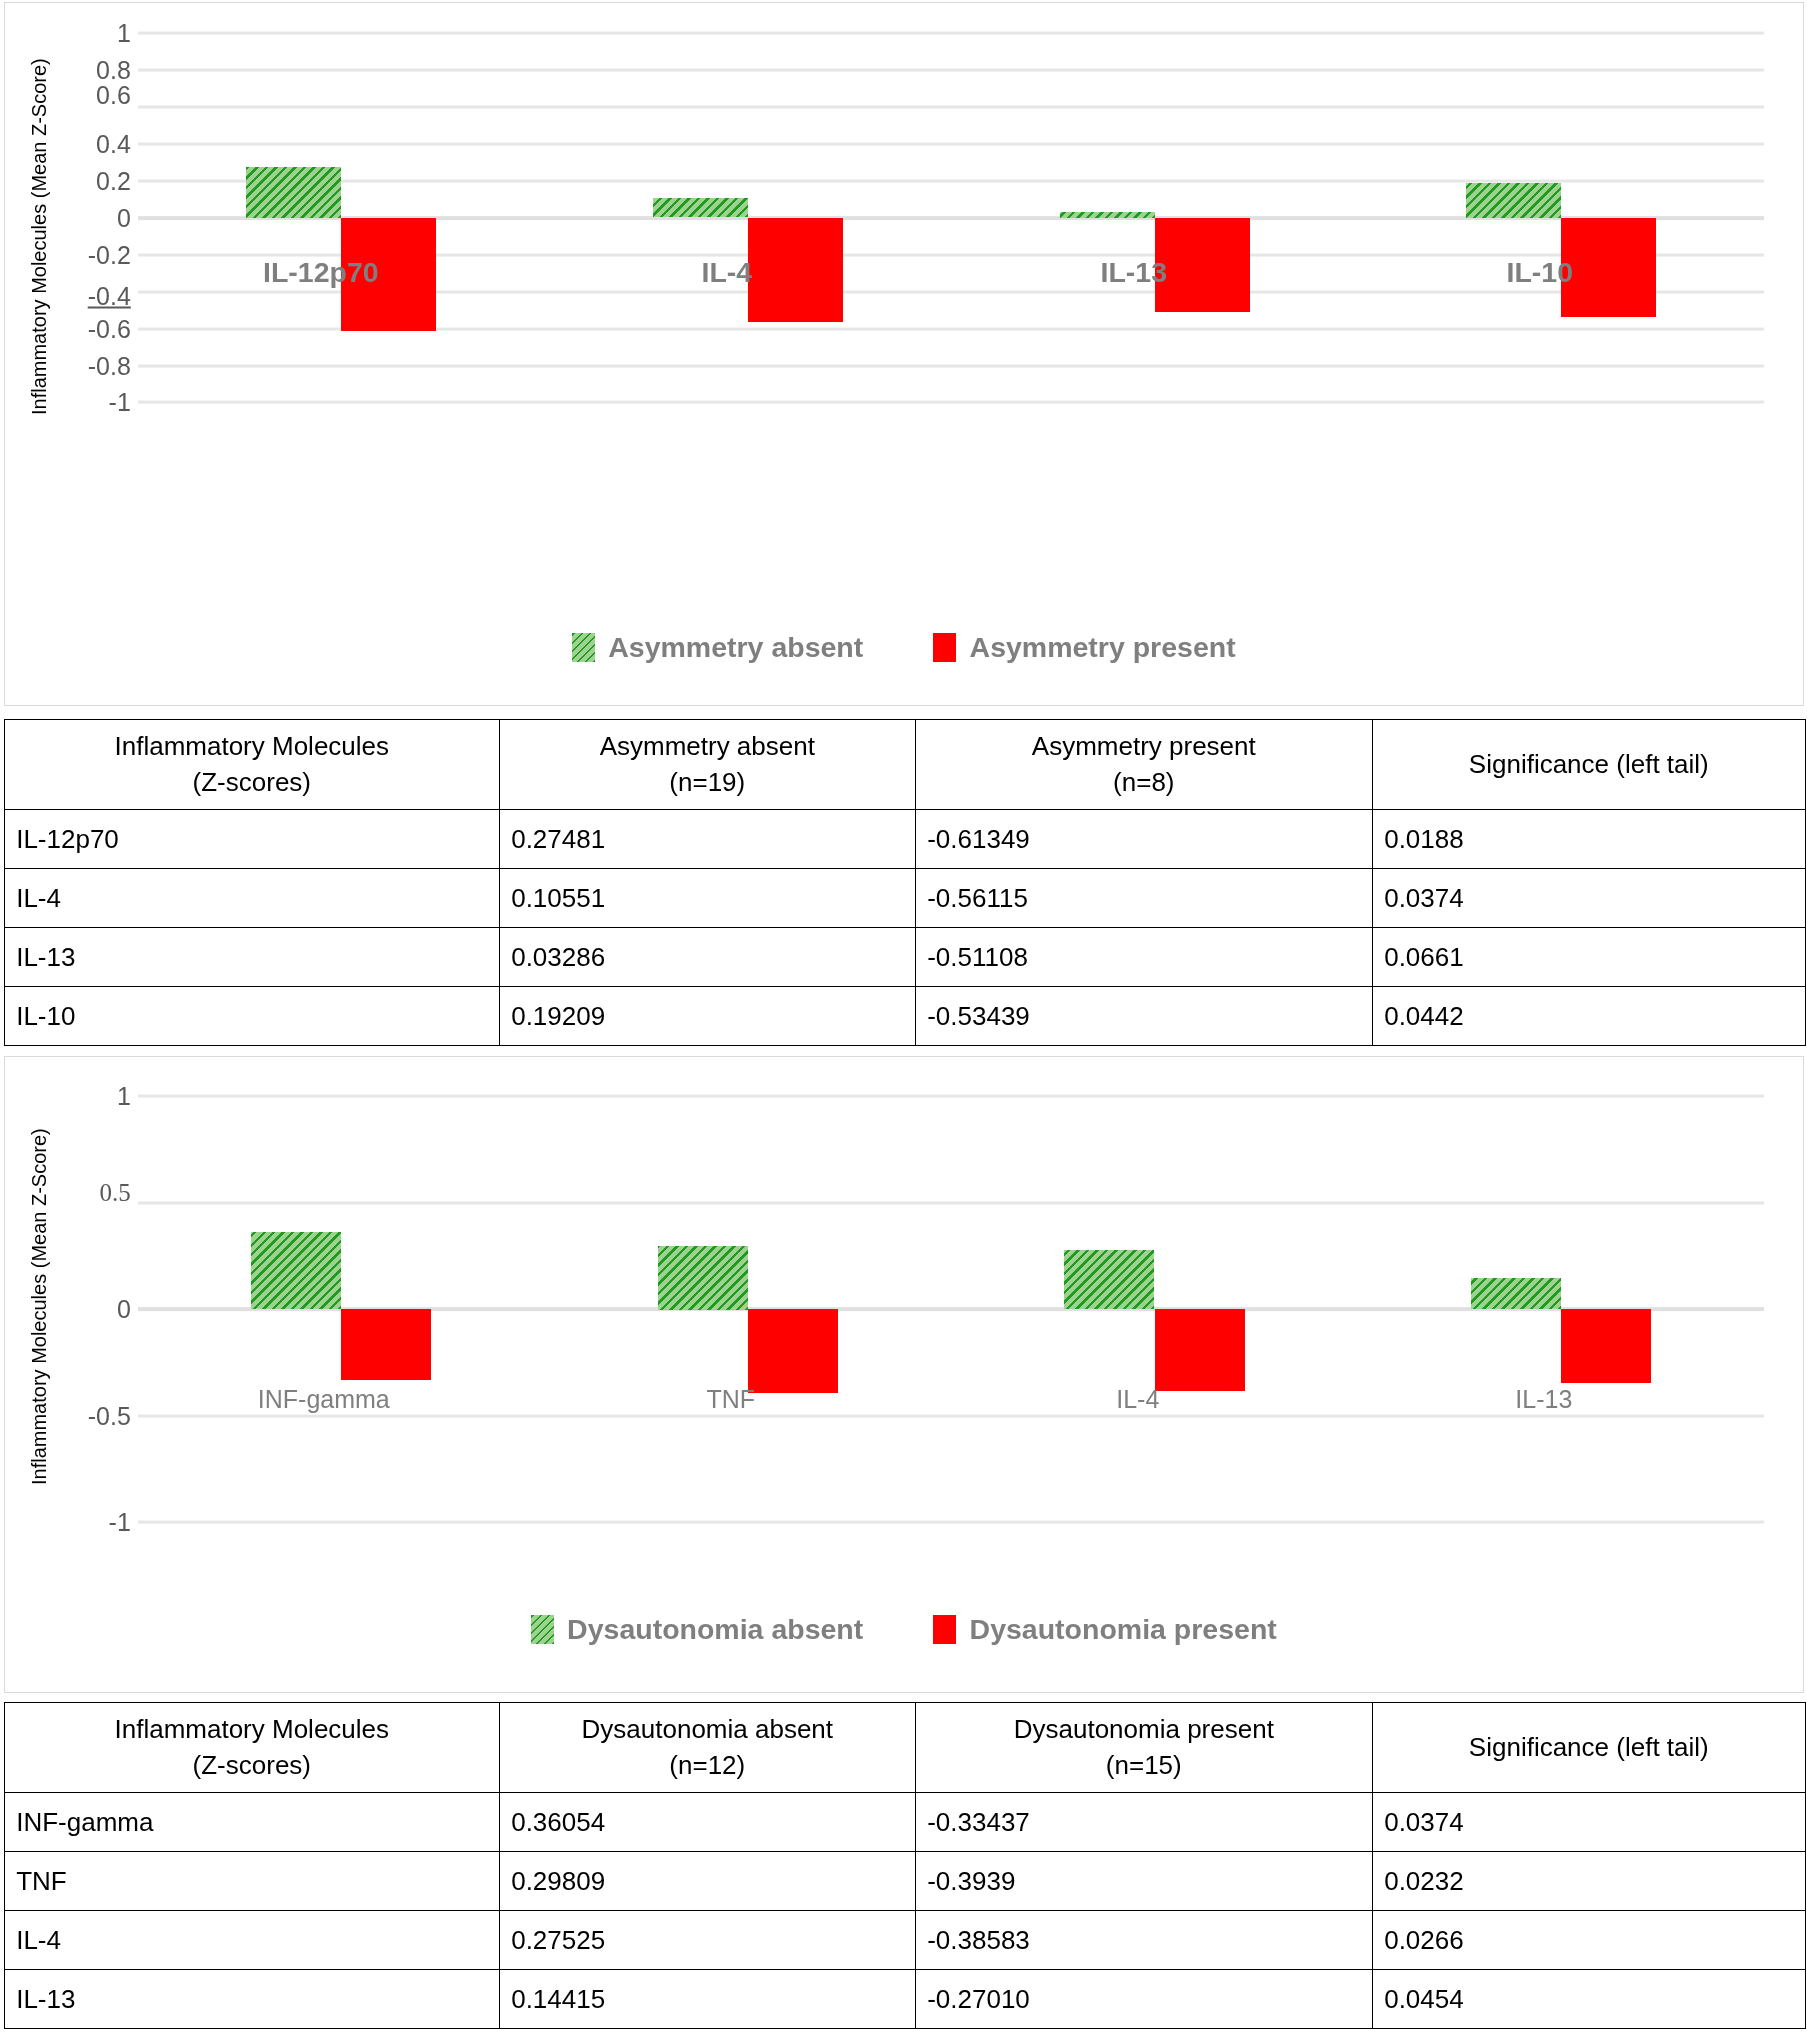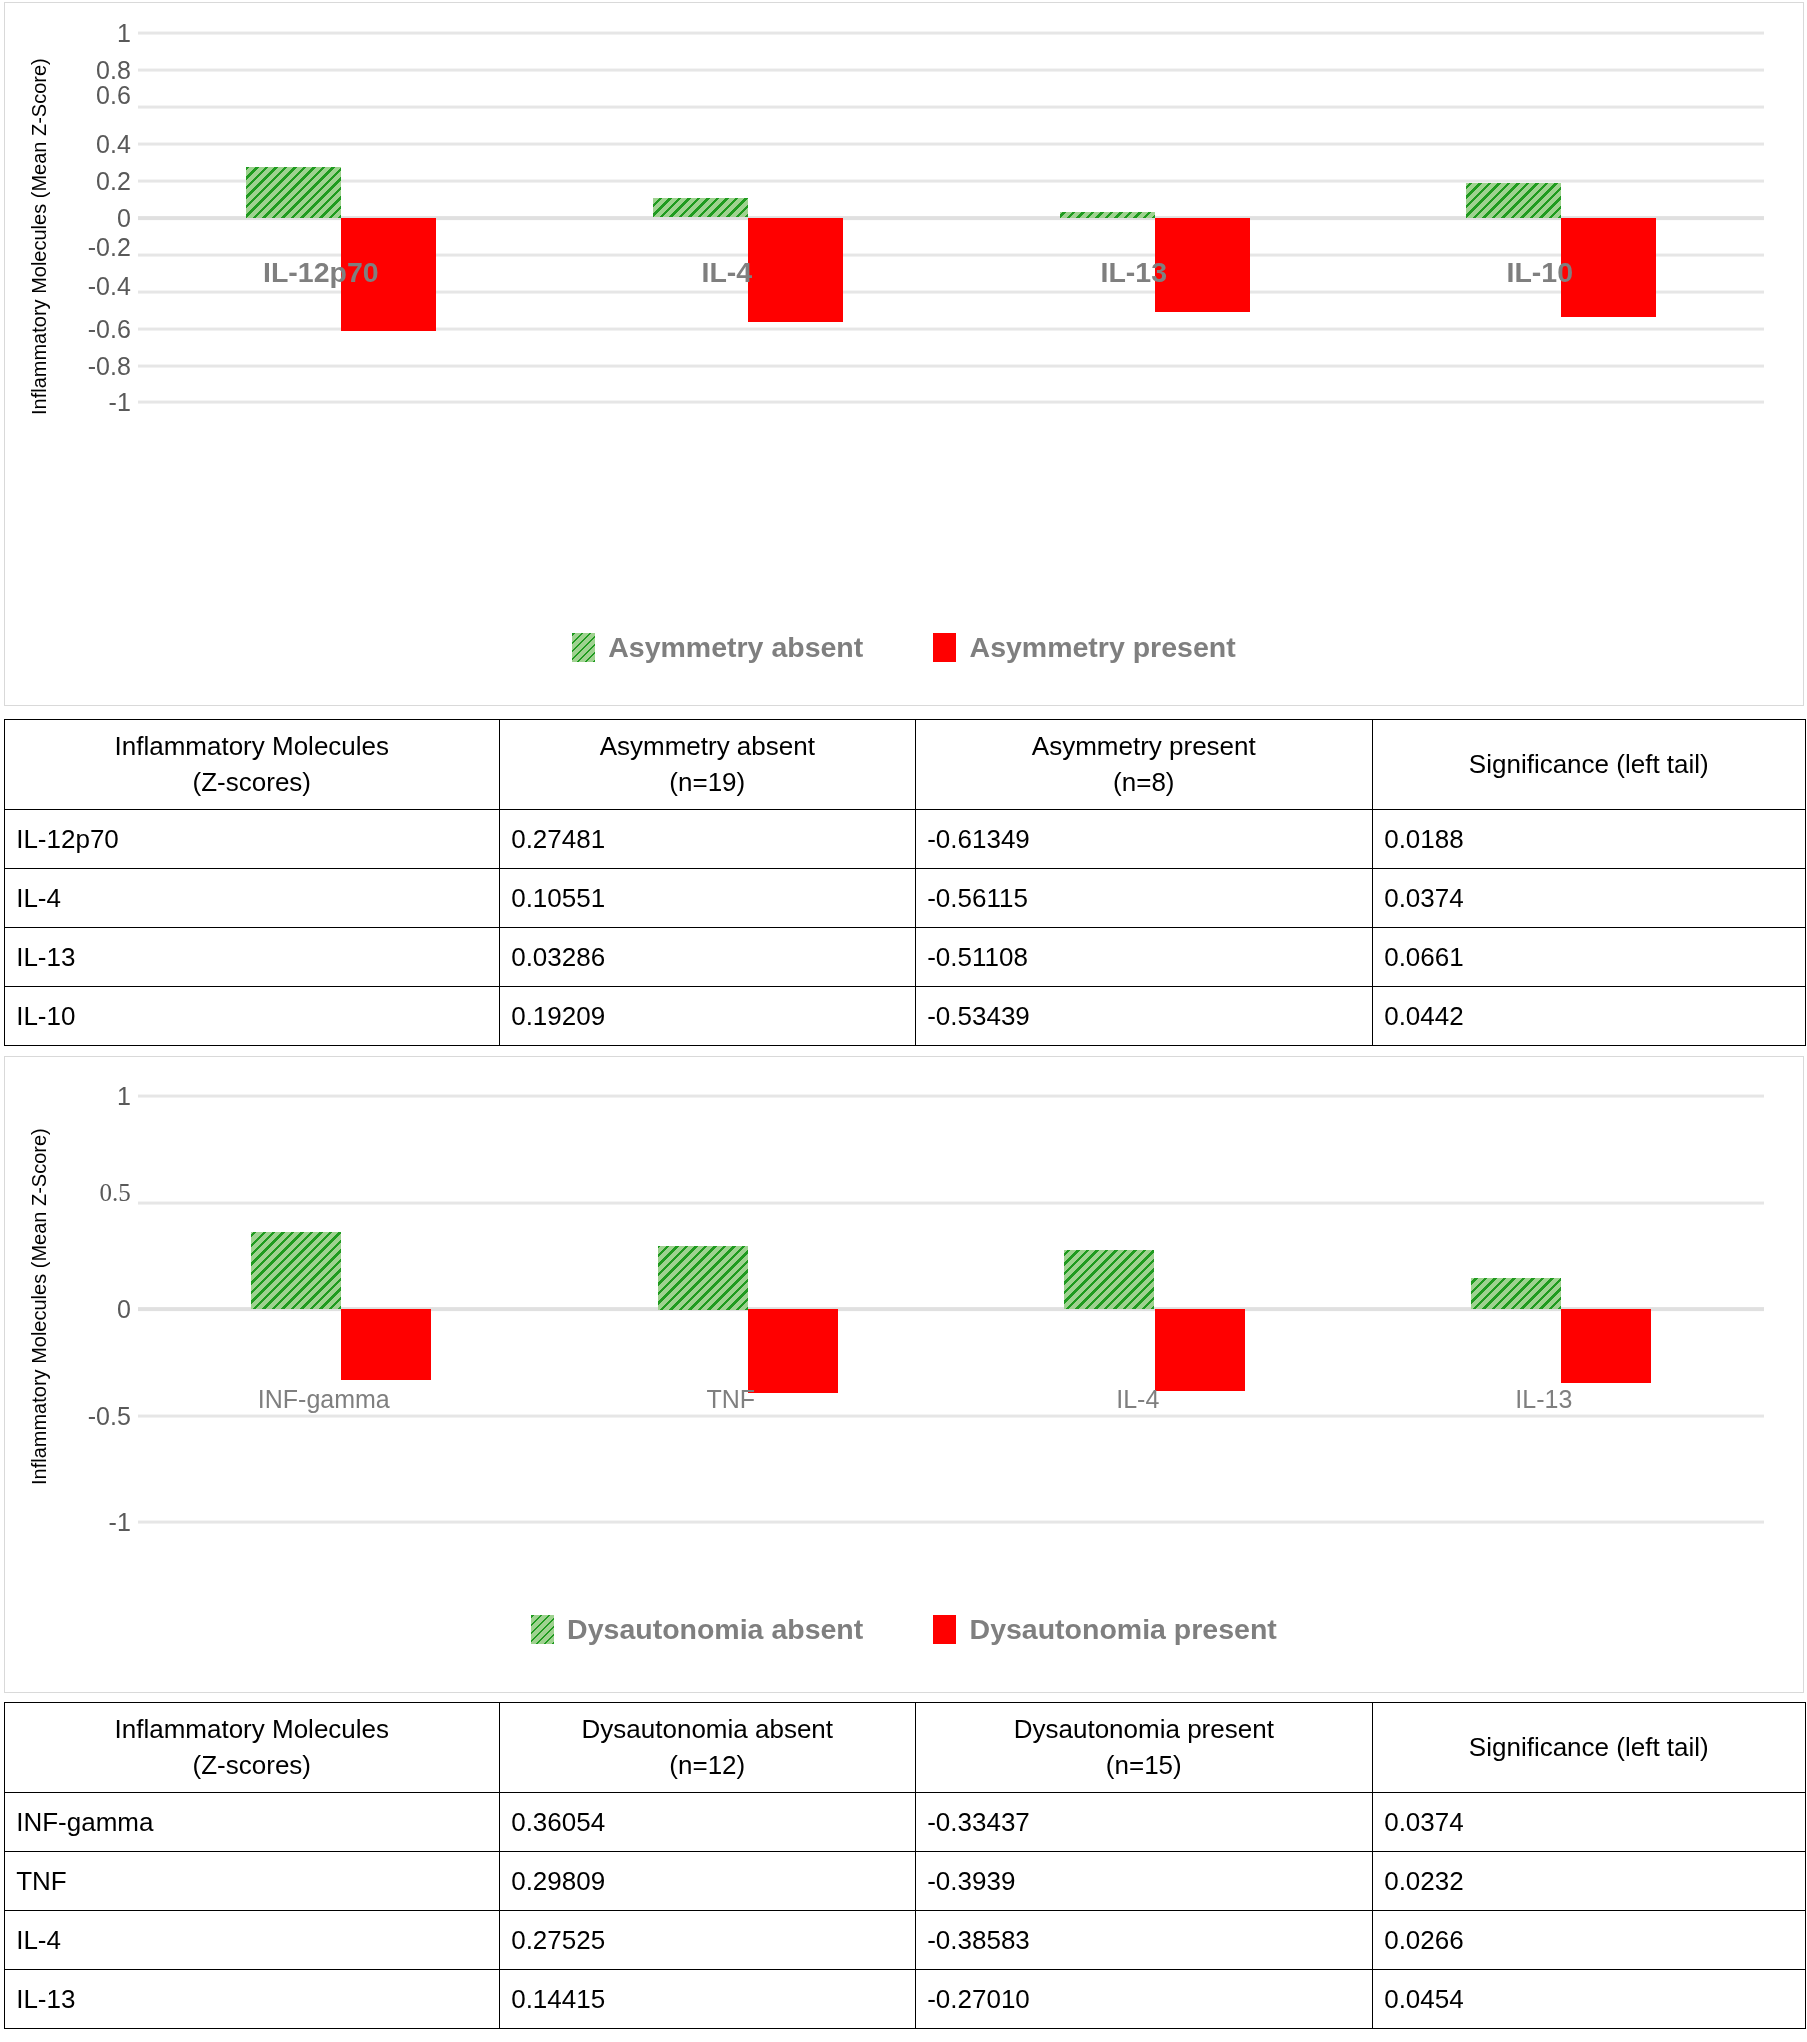--- a/index.html
+++ b/index.html
@@ -155,22 +155,22 @@
   <div class="chart-panel" id="chart1-panel">
     <div class="ylabel" id="chart1-ylabel">Inflammatory Molecules (Mean Z-Score)</div>
     <div class="plot" id="chart1-plot">
         <div class="ytick-col">
           <div class="ytick" style="top: 30px;">1</div>
           <div class="ytick" style="top: 67px;">0.8</div>
           <div class="ytick" style="top: 92px;">0.6</div>
           <div class="ytick" style="top: 141px;">0.4</div>
           <div class="ytick" style="top: 178px;">0.2</div>
           <div class="ytick" style="top: 215px;">0</div>
-          <div class="ytick" style="top: 244px;">-0.2</div>
-          <div class="ytick" style="top: 283px;">-0.4</div>
+          <div class="ytick" style="top: 252px;">-0.2</div>
+          <div class="ytick" style="top: 293px; text-decoration: underline;">-0.4</div>
           <div class="ytick" style="top: 326px;">-0.6</div>
           <div class="ytick" style="top: 363px;">-0.8</div>
           <div class="ytick" style="top: 399px;">-1</div>
         </div>
         <div class="gridline" style="left: 133px; width: 1626px; top: 30px;"></div>
         <div class="gridline" style="left: 133px; width: 1626px; top: 67px;"></div>
         <div class="gridline" style="left: 133px; width: 1626px; top: 104px;"></div>
         <div class="gridline" style="left: 133px; width: 1626px; top: 141px;"></div>
         <div class="gridline" style="left: 133px; width: 1626px; top: 178px;"></div>
         <div class="gridline zeroline" style="left: 133px; width: 1626px; top: 215px;"></div>

